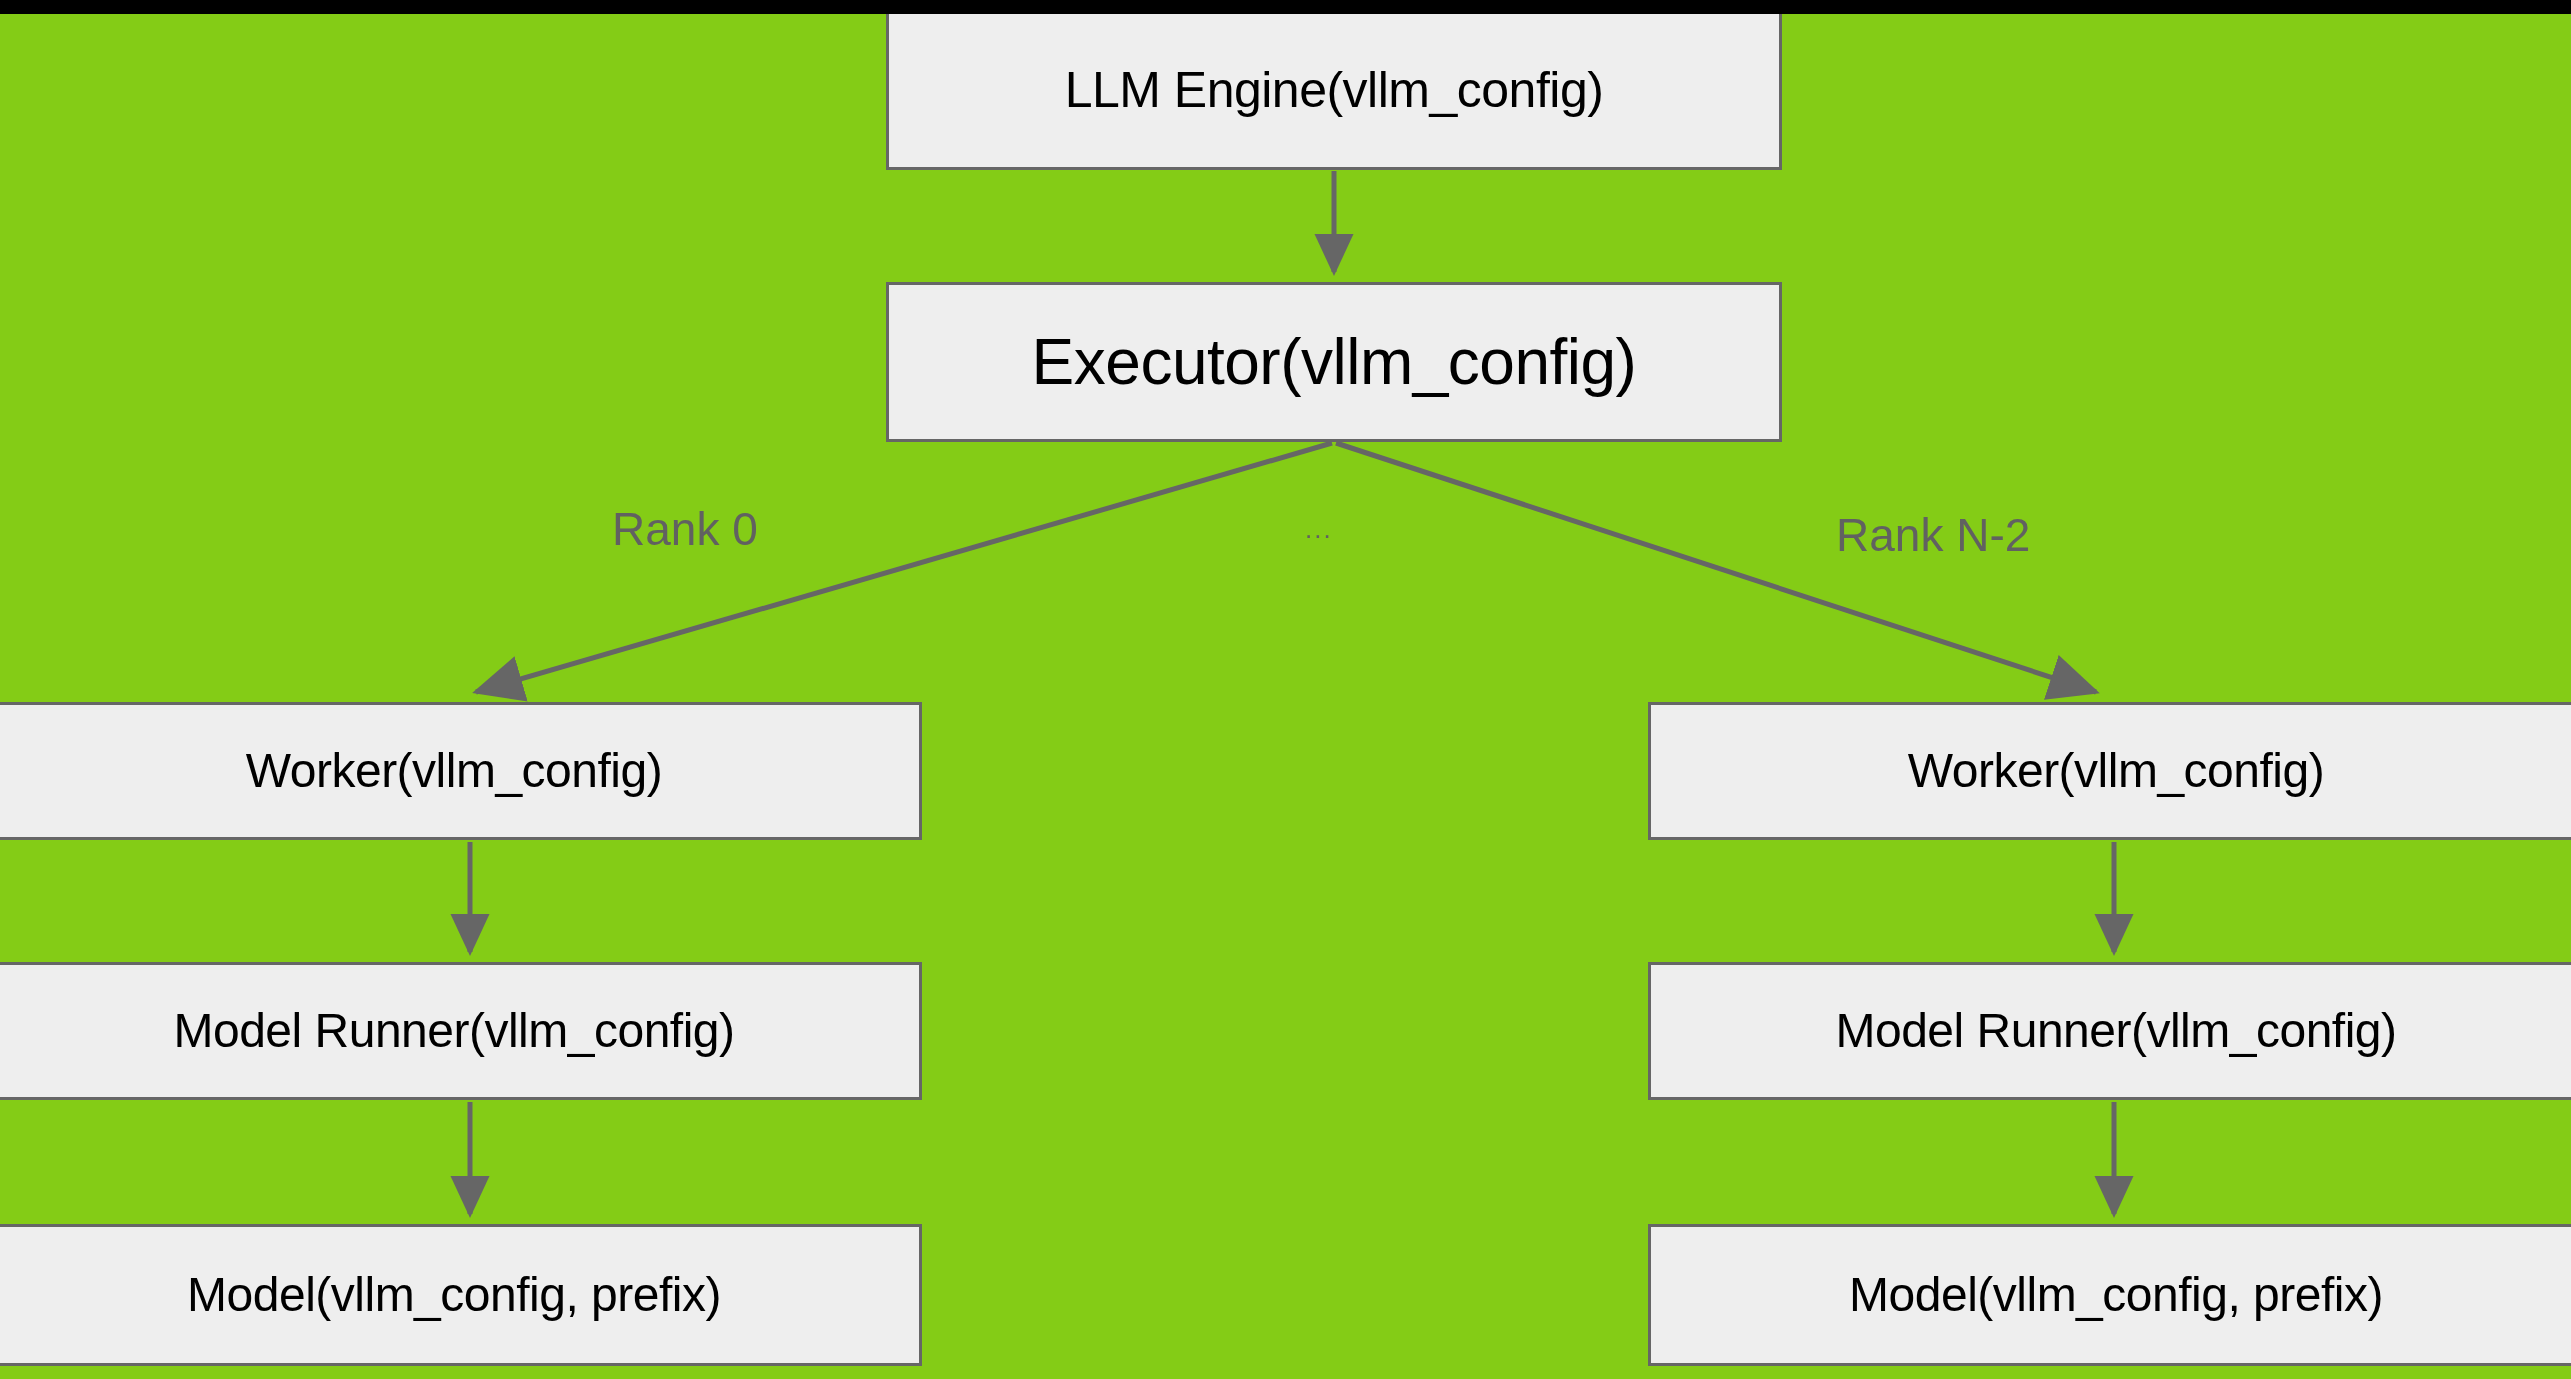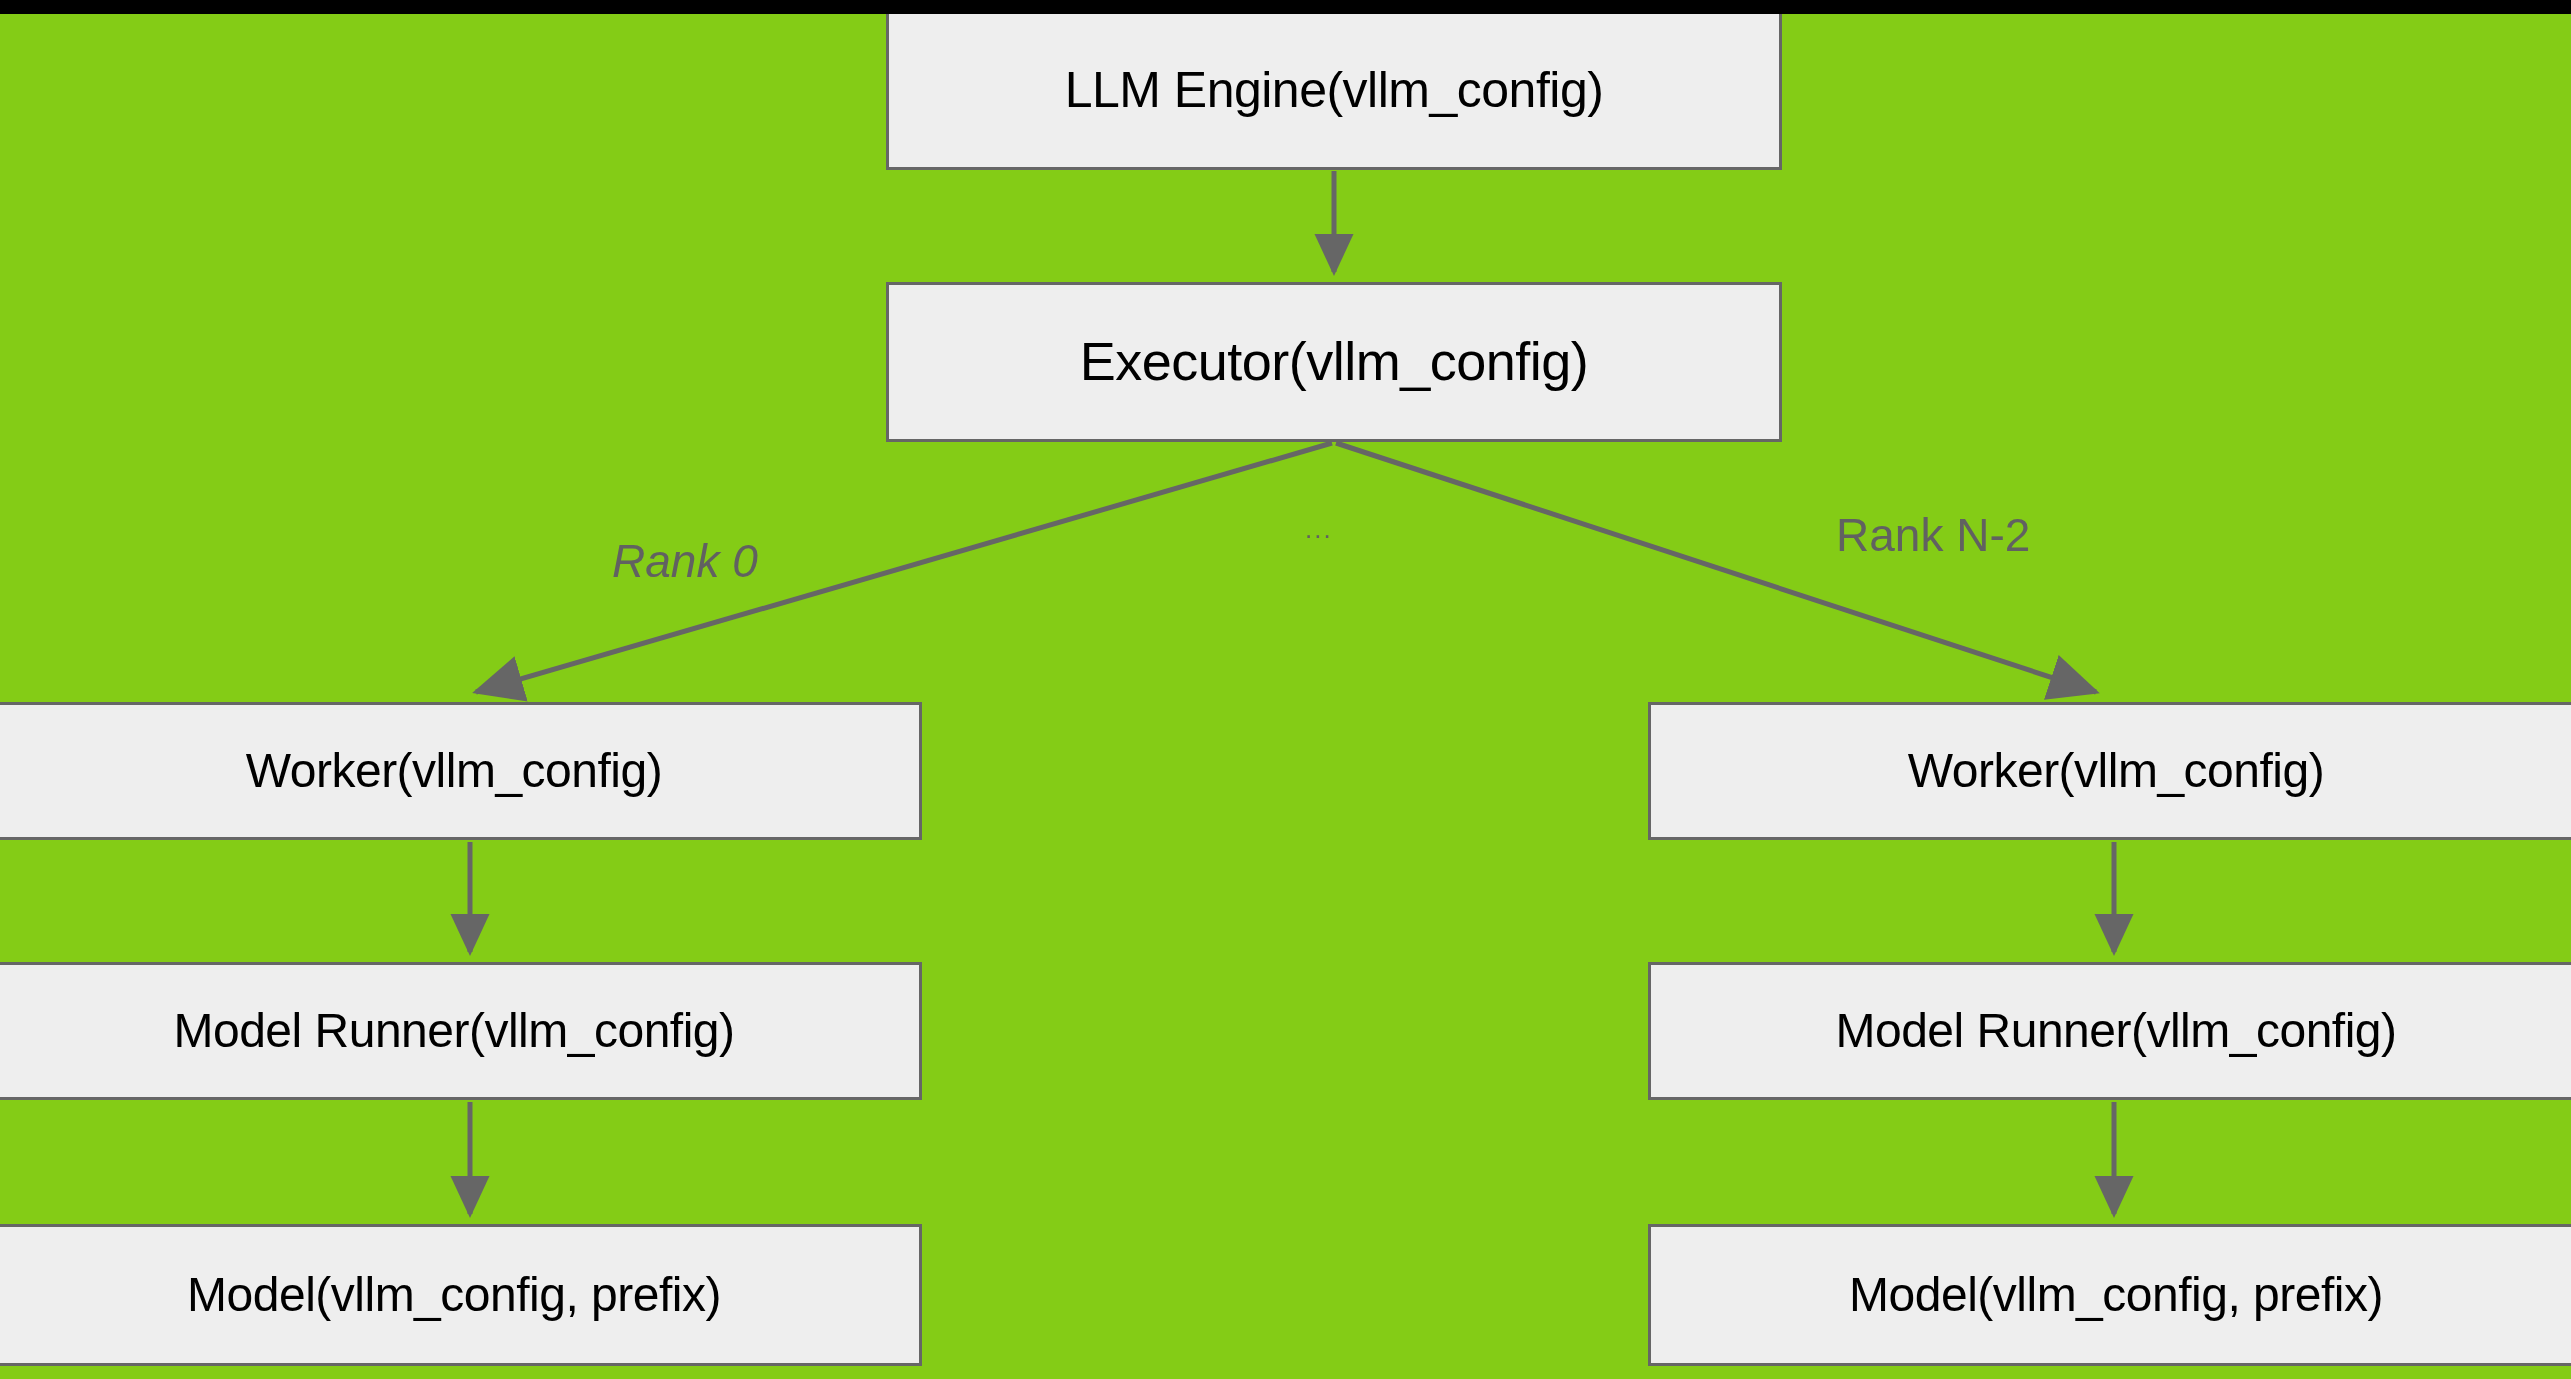--- a/index.html
+++ b/index.html
@@ -40,38 +40,38 @@
     font-weight: 400;
     letter-spacing: -0.5px;
     line-height: 1.1;
     white-space: nowrap;
   }
   .node-label {
     display: block;
   }
   
   .n-llm-engine  { left: 886px;  top: -4px;   width: 896px;  height: 160px; font-size: 50px; }
-  .n-executor    { left: 886px;  top: 268px;  width: 896px;  height: 160px; font-size: 54px; text-align: center; }
+  .n-executor    { left: 886px;  top: 268px;  width: 896px;  height: 160px; font-size: 64px; text-align: center; }
 
   .n-worker-l    { left: -14px;  top: 688px;  width: 936px;  height: 138px; font-size: 48px; }
   .n-runner-l    { left: -14px;  top: 948px;  width: 936px;  height: 138px; font-size: 48px; }
   .n-model-l     { left: -14px;  top: 1210px; width: 936px;  height: 142px; font-size: 48px; }
 
   .n-worker-r    { left: 1648px; top: 688px;  width: 936px;  height: 138px; font-size: 48px; }
   .n-runner-r    { left: 1648px; top: 948px;  width: 936px;  height: 138px; font-size: 48px; }
   .n-model-r     { left: 1648px; top: 1210px; width: 936px;  height: 142px; font-size: 48px; }
 
   .edge-label {
     position: absolute;
     color: #616161;
     font-size: 46px;
     white-space: nowrap;
     letter-spacing: 0px;
   }
-  .lbl-rank0 { left: 612px;  top: 520px; font-style: italic; }
+  .lbl-rank0 { left: 612px;  top: 488px; }
   .lbl-rankn { left: 1836px; top: 494px; }
   .lbl-ellipsis {
     left: 1305px;
     top: 500px;
     font-size: 26px;
     color: #616161;
     letter-spacing: 2px;
   }
 </style>
 </head>

